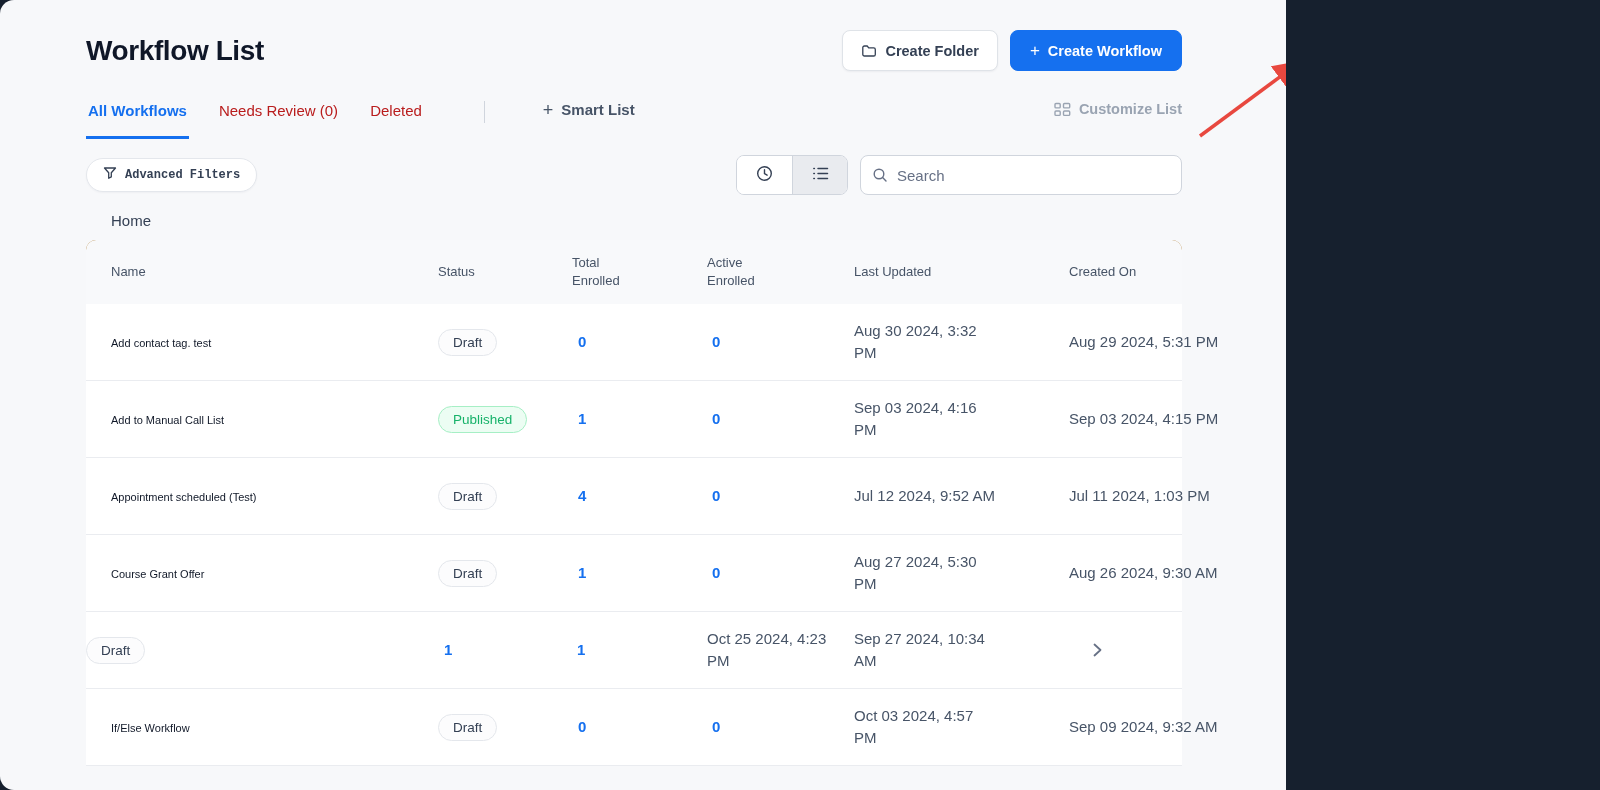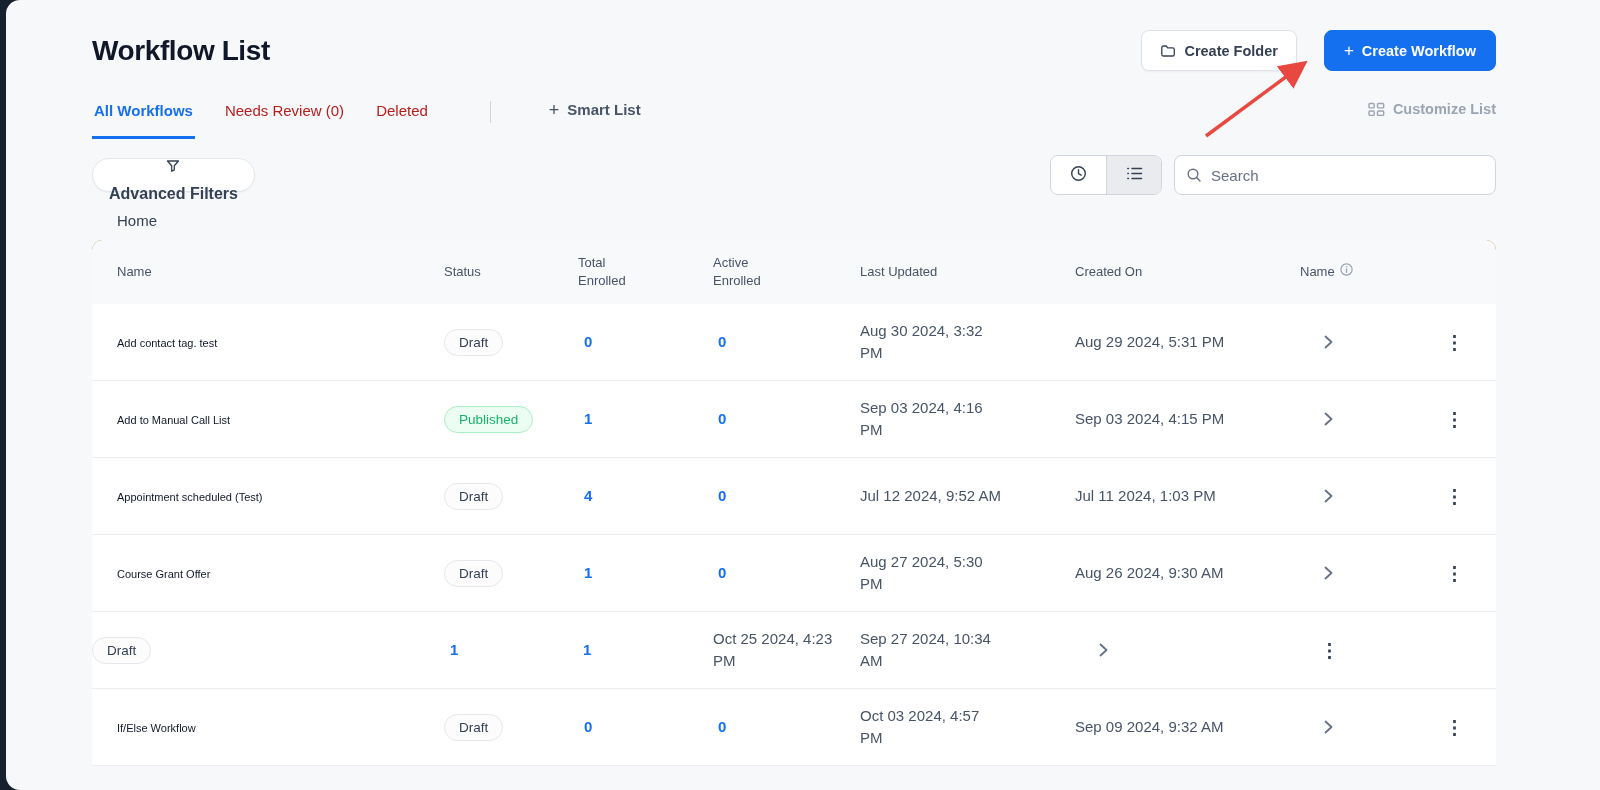--- a/index.html
+++ b/index.html
@@ -5,32 +5,32 @@
 <style>
   * { box-sizing: border-box; margin: 0; padding: 0; }
   html,body { width:1600px; height:790px; overflow:hidden; }
   body {
     background:#16202e;
     font-family:"Liberation Sans","DejaVu Sans",sans-serif;
     color:#101828;
   }
   .app {
     position:relative;
-    margin-left:6px;
-    width:1594px; height:790px;
+    margin-left:0;
+    width:1286px; height:790px;
     background:#f7f8fa;
     border-radius:14px 0 0 14px;
     overflow:hidden;
   }
   .content-pad { padding-left:86px; padding-right:104px; }
 
   
   .topbar { padding-top:30px; display:flex; align-items:center; justify-content:space-between; }
   .page-title { font-size:28px; font-weight:700; letter-spacing:-0.4px; color:#0f1728; }
-  .topbar-actions { display:flex; gap:27px; align-items:center; }
+  .topbar-actions { display:flex; gap:12px; align-items:center; }
   .btn { display:inline-flex; align-items:center; gap:8px; height:41px; border-radius:8px;
          font-family:inherit; font-size:14.5px; font-weight:600; cursor:pointer; }
   .btn-secondary { background:#ffffff; border:1px solid #dfe3e8; color:#344054; padding:0 18px;
                    box-shadow:0 1px 2px rgba(16,24,40,.05); }
   .btn-primary { background:#1570EF; border:1px solid #1570EF; color:#ffffff; padding:0 19px; }
   .btn .plus { font-size:17px; font-weight:500; line-height:1; margin-top:-1px; }
   .btn svg { display:block; }
 
   
   .tabs-row { margin-top:28px; display:flex; align-items:stretch; height:40px;gap:36px; }
@@ -44,22 +44,22 @@
   .smart-list .plus { font-size:18px; font-weight:400; line-height:1; }
   .tabs-row .spacer { flex:1; }
   .customize { background:none; border:none; font-family:inherit; font-size:14.5px; font-weight:600;
                color:#9aa4b2; cursor:pointer; display:flex; align-items:flex-start; gap:8px; padding-top:2px; }
   .customize svg { display:block; margin-top:1px; }
 
   
   .filter-row { margin-top:16px; display:flex; align-items:center; justify-content:space-between; }
   .adv-filters { display:inline-flex; align-items:center; gap:8px; height:34px; padding:0 16px;
                  background:#ffffff; border:1px solid #e4e7ec; border-radius:17px; cursor:pointer;
-                 font-family:Liberation Sans, sans-serif; font-size:16px; font-weight:700; color:#344054;
-                 box-shadow:0 1px 2px rgba(16,24,40,.04);flex-direction:column; }
+                 font-family:Liberation Mono, monospace; font-size:12px; font-weight:700; color:#344054;
+                 box-shadow:0 1px 2px rgba(16,24,40,.04); }
   .right-controls { display:flex; align-items:center; gap:12px; }
   .segmented { display:flex; border:1px solid #d0d5dd; border-radius:8px; overflow:hidden; height:40px;
                background:#ffffff; }
   .segmented button { width:55px; border:none; background:#ffffff; cursor:pointer;
                       display:flex; align-items:center; justify-content:center; }
   .segmented button + button { border-left:1px solid #d0d5dd; }
   .segmented button.seg-active { background:#e9ebef; }
   .search { position:relative; width:322px; }
   .search svg { position:absolute; left:12px; top:12px; }
   .search input { width:100%; height:40px; border:1px solid #d0d5dd; border-radius:8px;

